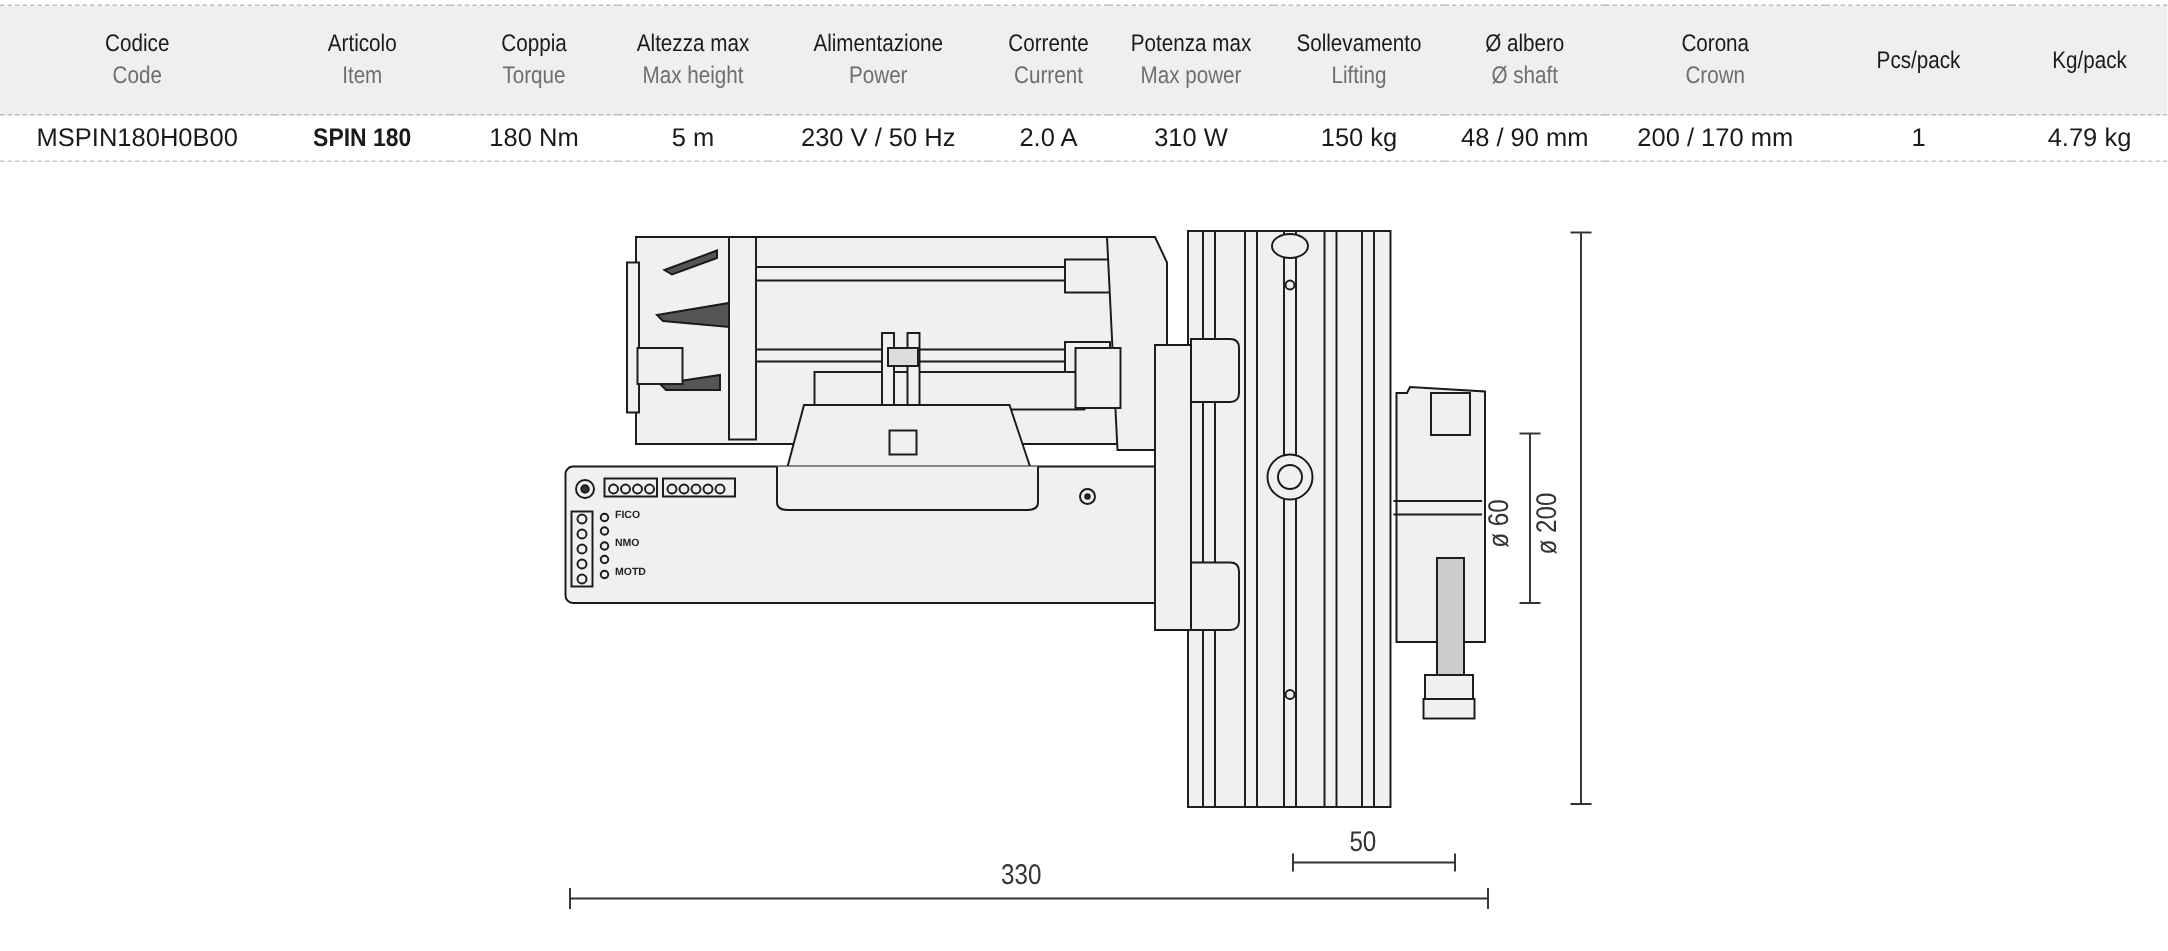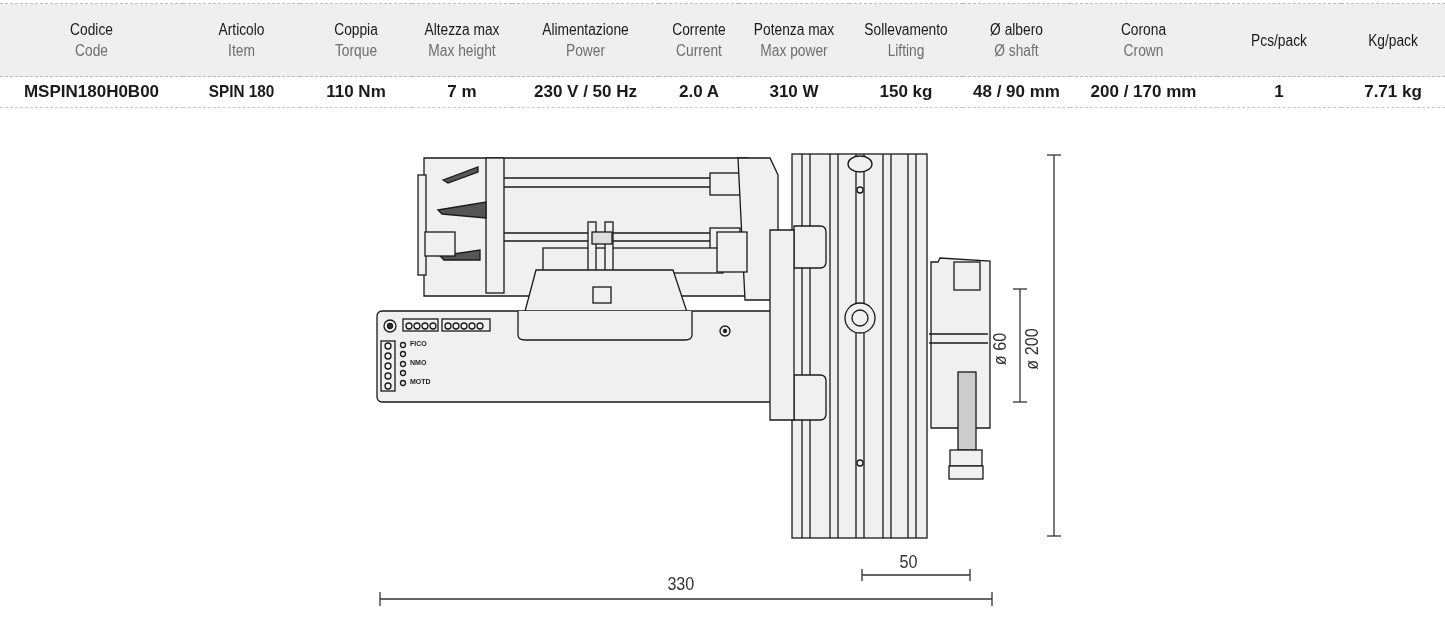--- a/index.html
+++ b/index.html
@@ -5,21 +5,21 @@
   html, body { margin: 0; padding: 0; background: #ffffff; }
   body { width: 1445px; height: 634px; position: relative; overflow: hidden;
          font-family: "Liberation Sans", sans-serif; color: #1a1a1a; }
   .spec-table { position: absolute; left: 0; top: 3px; width: 1445px; border-collapse: collapse; table-layout: fixed; padding-left: 12px; }
   .spec-table thead tr { background: #efefef; }
   .spec-table th { font-weight: normal; text-align: center; padding: 0; height: 72px; vertical-align: middle;
                    border-top: 1px dashed #bdbdbd; border-bottom: 1px dashed #bdbdbd; }
   .spec-table th .it { display: block; font-size: 16px; color: #1a1a1a; line-height: 21px; transform: scaleX(0.86); }
   .spec-table th .en { display: block; font-size: 16px; color: #6e6e6e; line-height: 21px; transform: scaleX(0.86); }
   .spec-table td { text-align: center; font-size: 17px; height: 30px; padding: 0; color: #1a1a1a;
-                   border-bottom: 1px dashed #c8c8c8; font-weight: bold; }
+                   border-bottom: 1px dashed #c8c8c8; }
   .spec-table td.bold { font-weight: bold; transform: scaleX(0.9); }
   .drawing { position: absolute; left: 0; top: 0; width: 1445px; height: 634px; pointer-events: none; }
   .dim-label { position: absolute; font-size: 19px; color: #333; transform: scaleX(0.85); }
   .dim-label.vert { transform: rotate(-90deg) scaleX(0.85); transform-origin: center; }
 </style>
 </head>
 <body>
 
 <table class="spec-table">
   <colgroup>
@@ -83,30 +83,30 @@
         </th>
       <th>
           <span class="it">Kg/pack</span>
         </th>
     </tr>
   </thead>
   <tbody>
     <tr>
       <td>MSPIN180H0B00</td>
       <td class="bold">SPIN 180</td>
-      <td>110 Nm</td>
-      <td>7 m</td>
+      <td>180 Nm</td>
+      <td>5 m</td>
       <td>230 V / 50 Hz</td>
       <td>2.0 A</td>
       <td>310 W</td>
       <td>150 kg</td>
       <td>48 / 90 mm</td>
       <td>200 / 170 mm</td>
       <td>1</td>
-      <td>7.71 kg</td>
+      <td>4.79 kg</td>
     </tr>
   </tbody>
 </table>
 
 <svg class="drawing" viewBox="0 0 1445 634" width="1445" height="634" xmlns="http://www.w3.org/2000/svg">
   <g fill="#f0f0f0" stroke="#1a1a1a" stroke-width="1.3">
 
     <g>
       <path d="M424,158 L748,158 L748,296 L424,296 Z"></path>
       <rect x="418" y="175" width="8" height="100"></rect>

